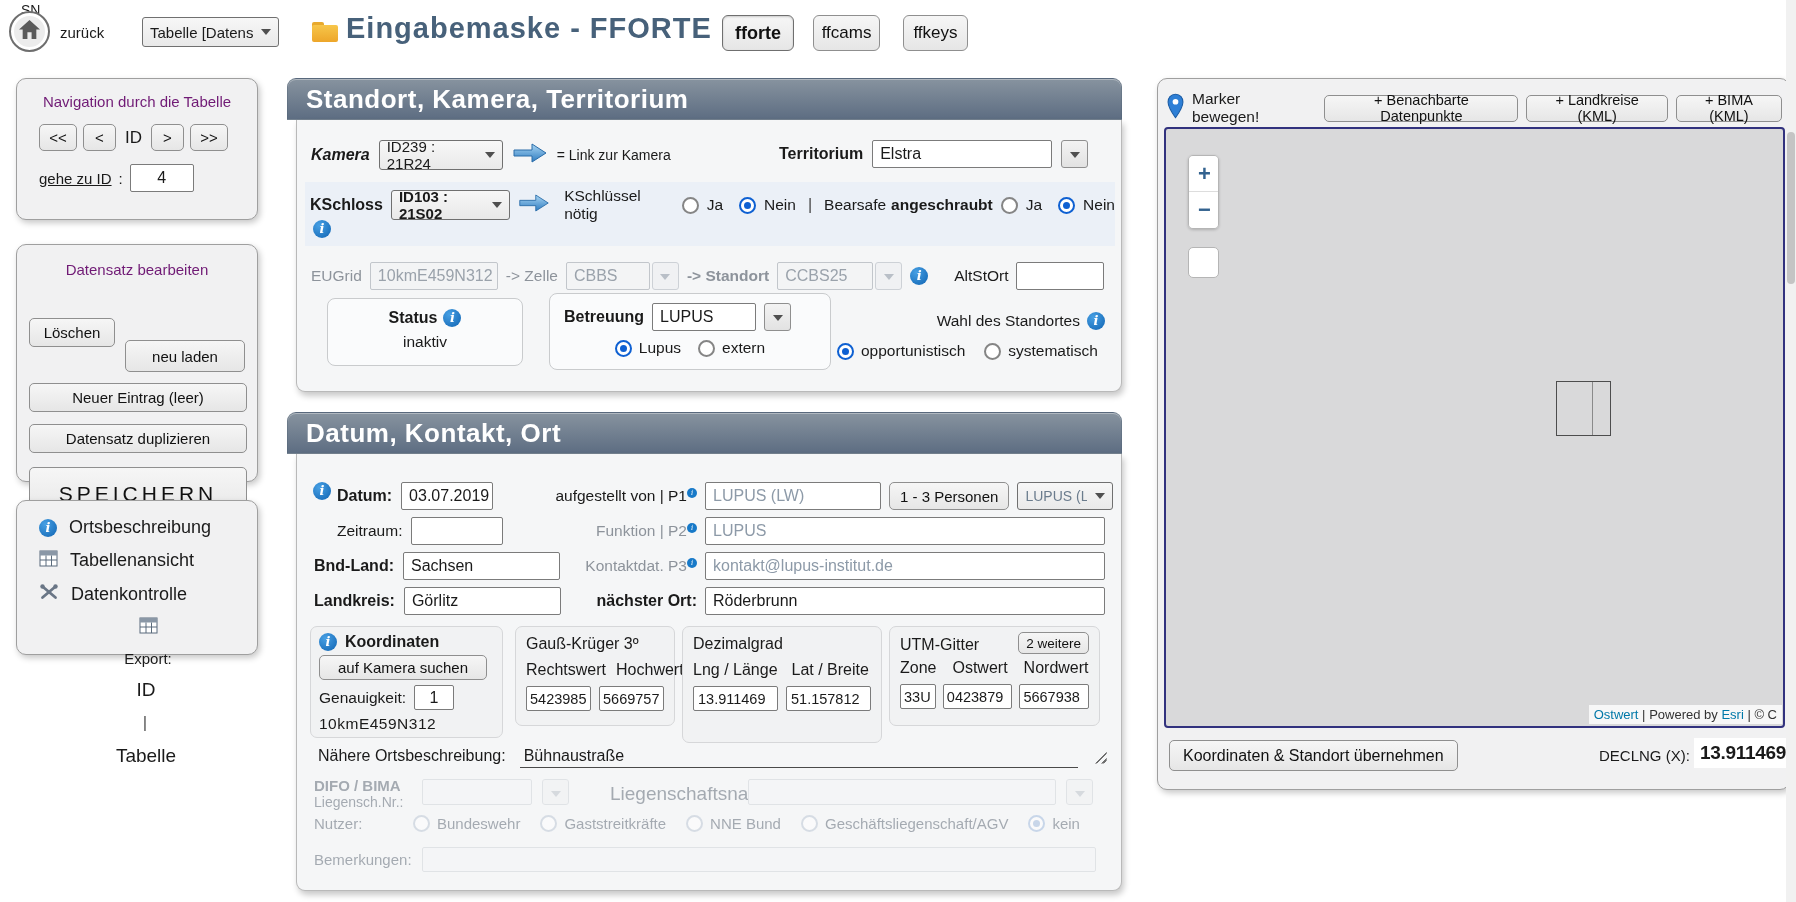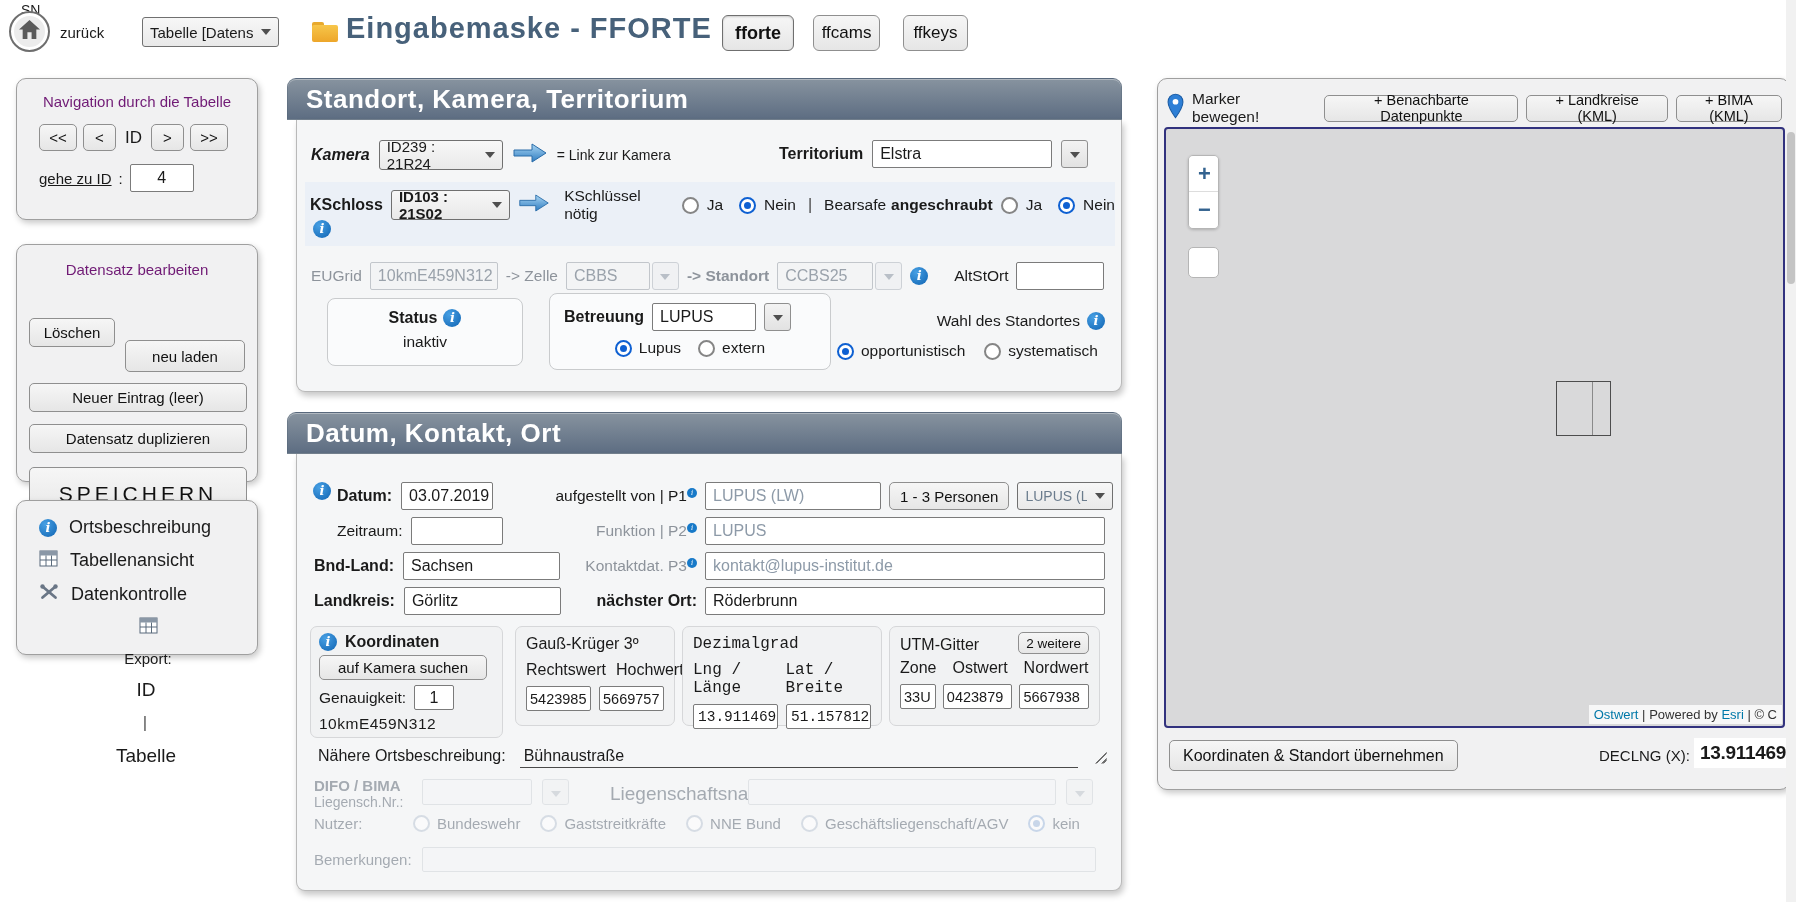--- a/index.html
+++ b/index.html
@@ -363,21 +363,21 @@
       <div class="flex" style="margin-top:8px;gap:10px;">
         <span>Rechtswert</span>
         <span>Hochwert</span>
       </div>
       <div class="flex" style="margin-top:7px;gap:8px;">
         <span class="inp" style="width:66px;height:25px;padding:0 3px;font-size:14.5px;">5423985</span>
         <span class="inp" style="width:66px;height:25px;padding:0 3px;font-size:14.5px;">5669757</span>
       </div>
     </div>
 
-    <div class="coordbox" style="left:385px;top:172px;width:200px;height:100px;font-family:Liberation Mono, monospace;">
+    <div class="coordbox" style="left:385px;top:172px;width:200px;height:117px;">
       <div>Dezimalgrad</div>
       <div class="flex" style="margin-top:8px;gap:14px;">
         <span>Lng / Länge</span>
         <span>Lat / Breite</span>
       </div>
       <div class="flex" style="margin-top:7px;gap:8px;">
         <span class="inp" style="width:86px;height:25px;padding:0 4px;font-size:14.5px;">13.911469</span>
         <span class="inp" style="width:86px;height:25px;padding:0 4px;font-size:14.5px;">51.157812</span>
       </div>
     </div>

